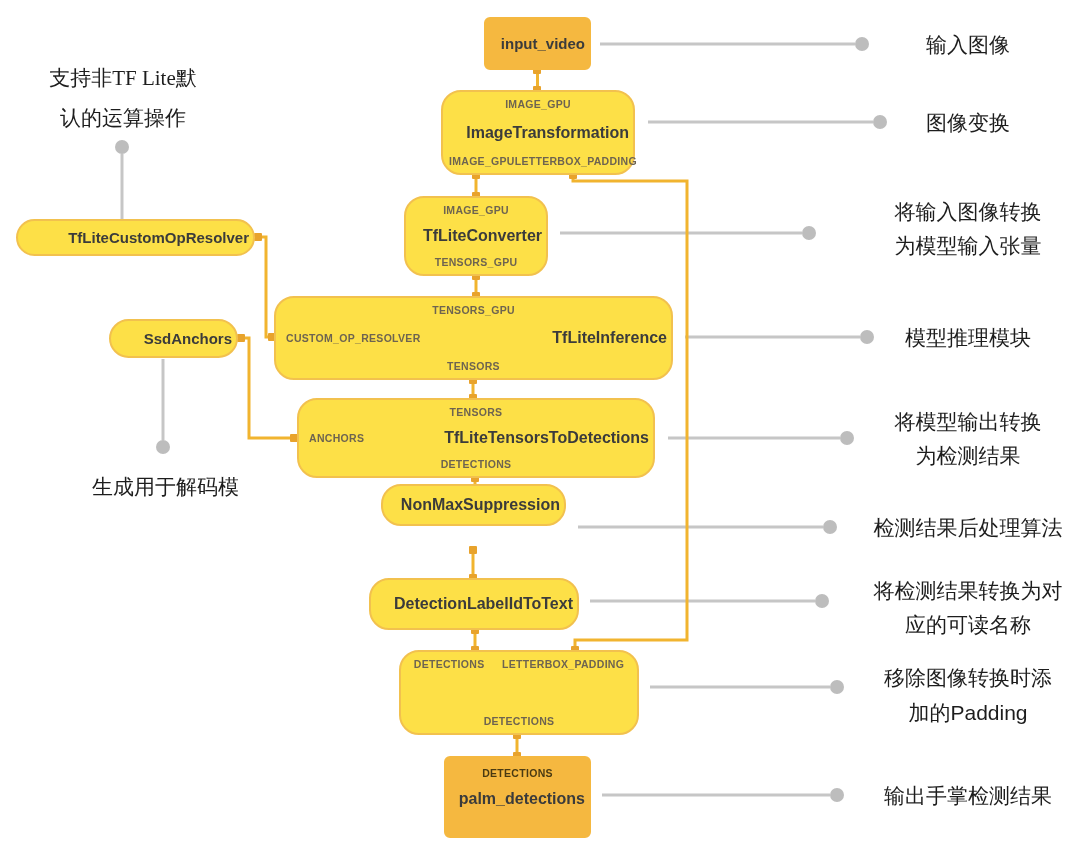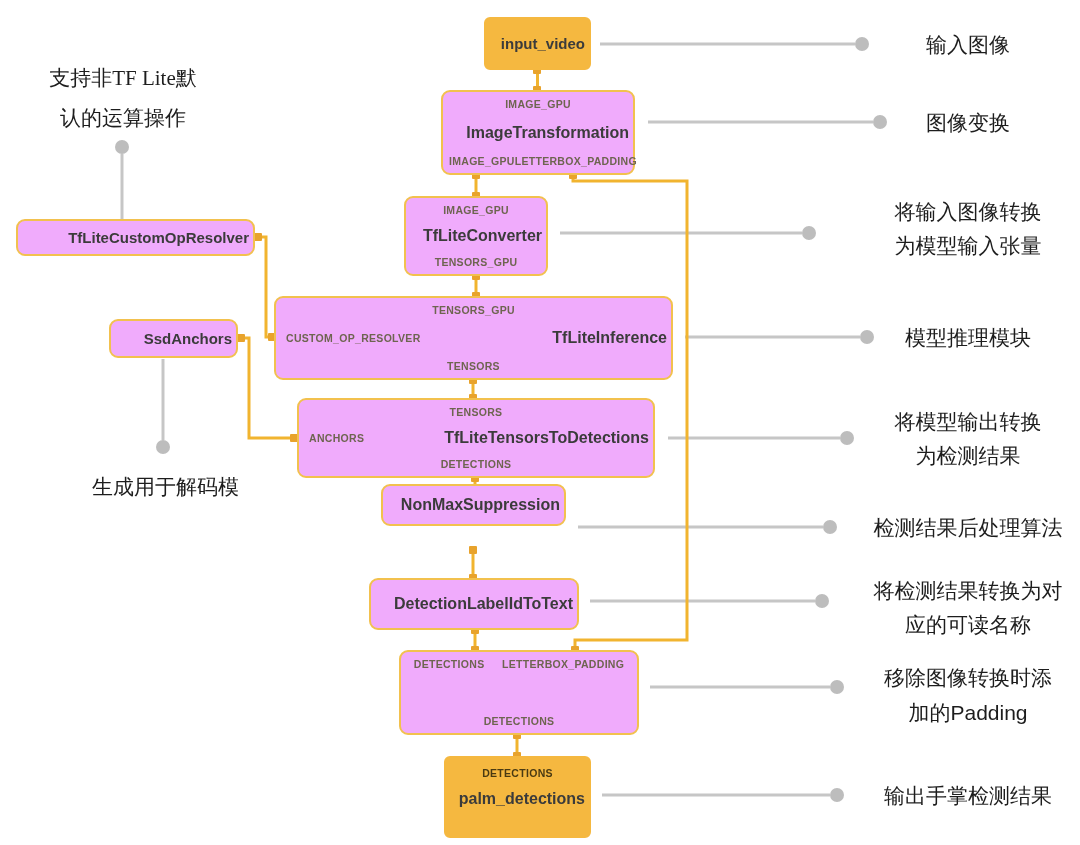--- a/index.html
+++ b/index.html
@@ -1,20 +1,20 @@
 <!DOCTYPE html>
 <html><head>
 <meta charset="utf-8">
 <style>
   html,body { margin:0; padding:0; background:#ffffff; font-family:"Liberation Sans","DejaVu Sans",sans-serif; }
   .stage { position:relative; width:1080px; height:845px; background:#fff; overflow:hidden; }
   svg.layer { position:absolute; left:0; top:0; width:1080px; height:845px; }
 
-  .node { position:absolute; box-sizing:border-box; background:#f0abfc; border:2px solid #F2C14E;
-          border-radius:9px; display:flex; flex-direction:column; justify-content:space-between;
+  .node { position:absolute; box-sizing:border-box; background:#fde047; border:2px solid #F2C14E;
+          border-radius:20px; display:flex; flex-direction:column; justify-content:space-between;
           padding:6px 4px; z-index:2; }
   .node.filled { background:#F5B840; border-color:#F5B840; border-radius:6px; }
   .node.single { justify-content:center; align-items:center; }
 
   .title { font-size:16px; font-weight:bold; color:#3b3b3b; text-align:right; width:100%; }
   .title.sm { font-size:15px; }
   .port { font-size:10.5px; font-weight:bold; color:#6e6450; letter-spacing:.3px; white-space:nowrap; }
   .port-row { display:flex; justify-content:center; width:100%; }
   .port-row.between { justify-content:space-between; padding:0 2px; box-sizing:border-box; }
   .port-row.around { justify-content:space-around; }

